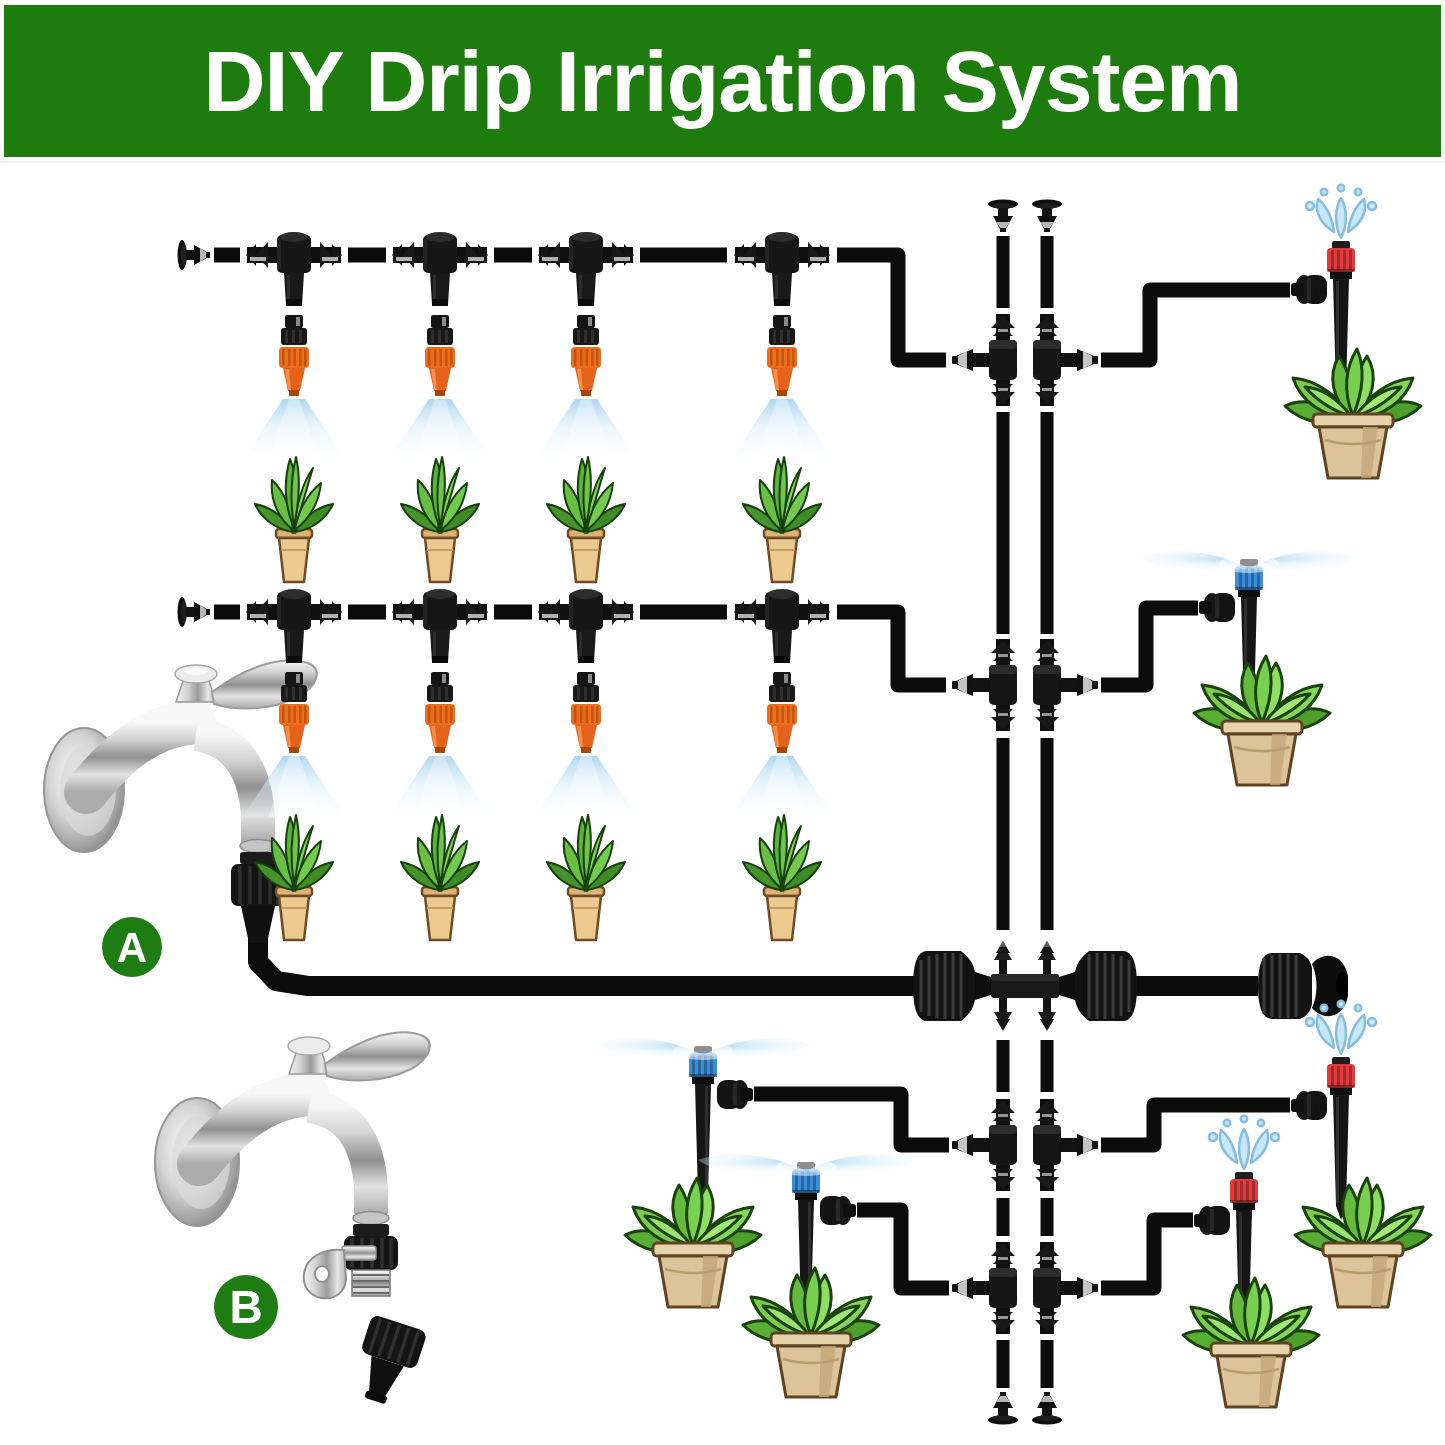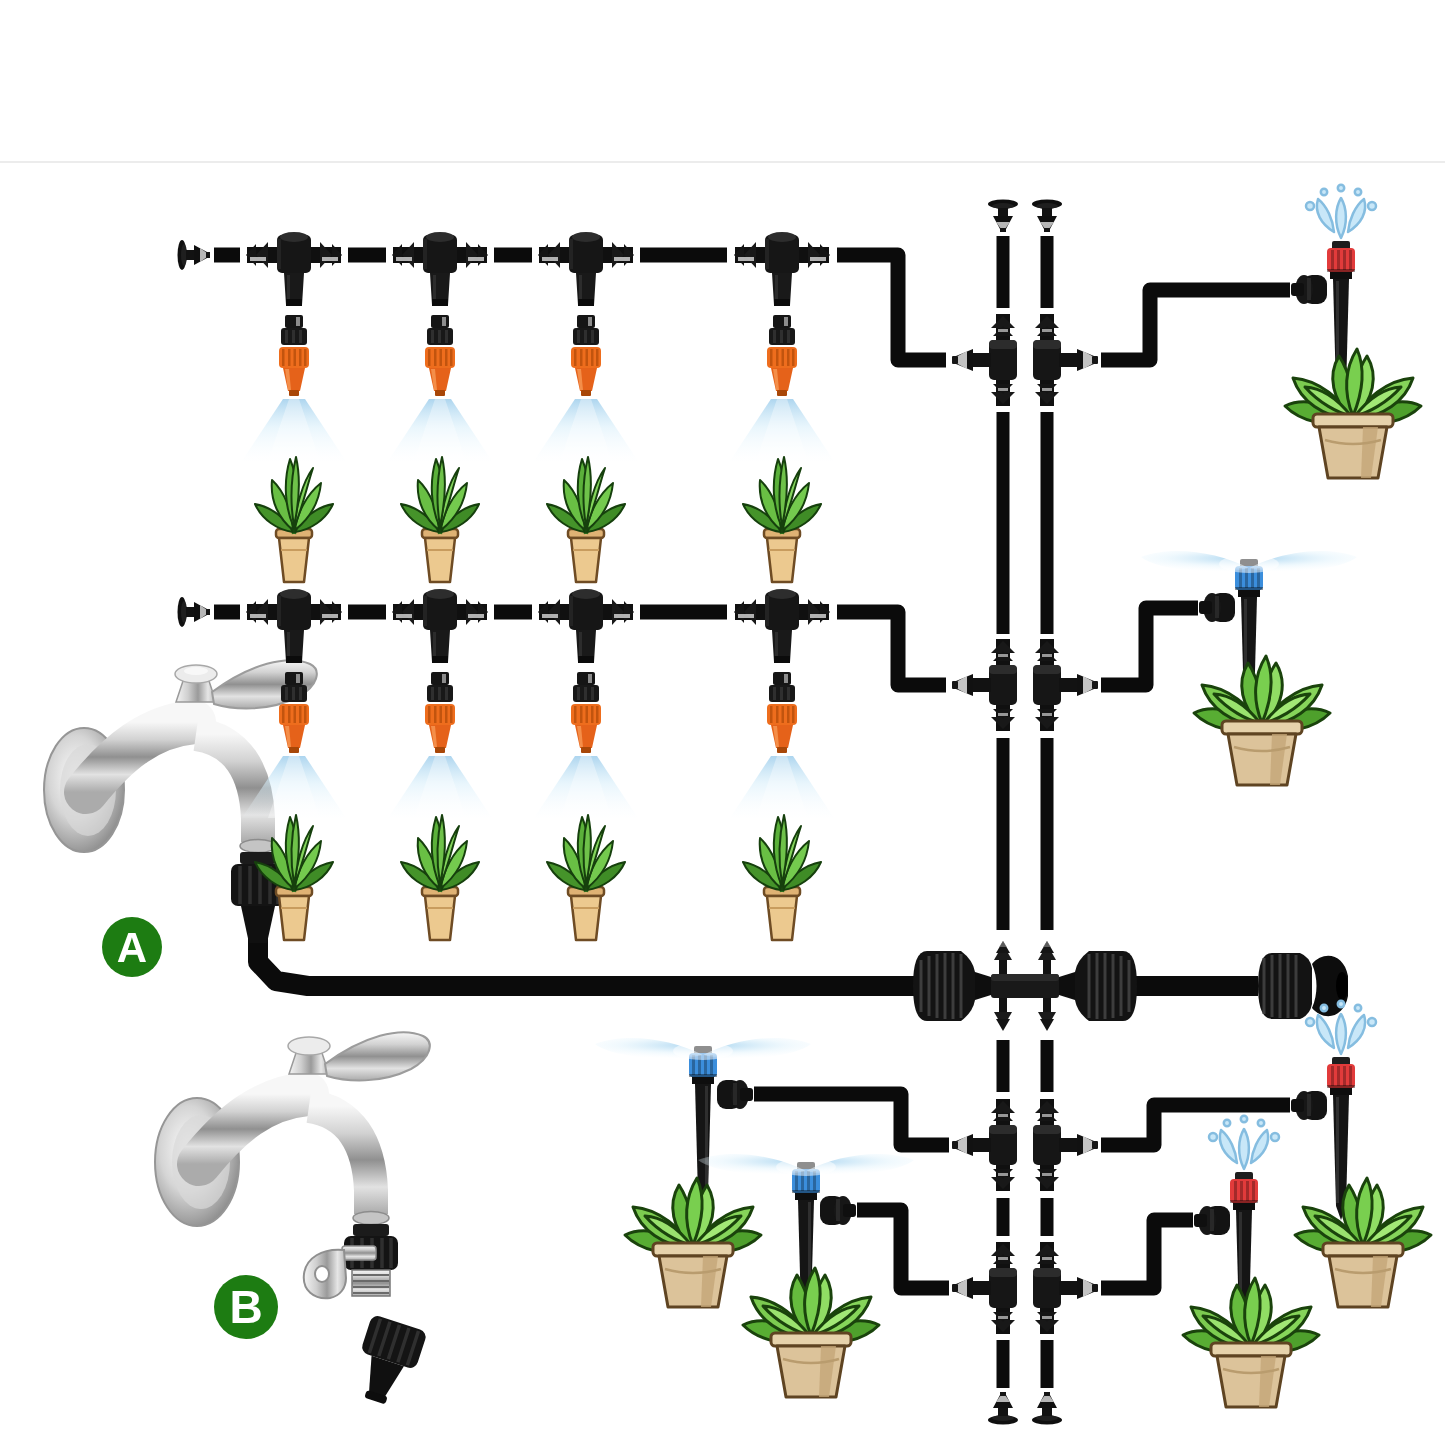--- a/index.html
+++ b/index.html
@@ -9,20 +9,23 @@
           display:flex;align-items:center;justify-content:center;}
   .header h1{margin:0;font-weight:bold;font-size:86px;letter-spacing:-1px;line-height:1;}
   .header-rule{position:absolute;left:0;top:161px;width:100%;height:2px;background:#ececec;}
   svg{position:absolute;left:0;top:0;}
   text.badge-letter{font-family:"Liberation Sans", sans-serif;font-weight:bold;}
 </style>
 </head>
 <body>
 
 <div id="stage">
+  <div class="header" style="background: rgb(30, 124, 14);">
+    <h1 style="color: rgb(255, 255, 255);">DIY Drip Irrigation System</h1>
+  </div>
   <div class="header-rule"></div>
 
   <svg id="scene" width="1445" height="1445" viewBox="0 0 1445 1445" xmlns="http://www.w3.org/2000/svg" xmlns:xlink="http://www.w3.org/1999/xlink">
     <defs>
       <linearGradient id="chromeV" x1="0" y1="0" x2="0" y2="1">
         <stop offset="0" stop-color="#f7f7f7"></stop>
           <stop offset="0.25" stop-color="#d2d2d2"></stop>
         <stop offset="0.5" stop-color="#909090"></stop>
           <stop offset="0.75" stop-color="#e2e2e2"></stop>
         <stop offset="1" stop-color="#ababab"></stop>

